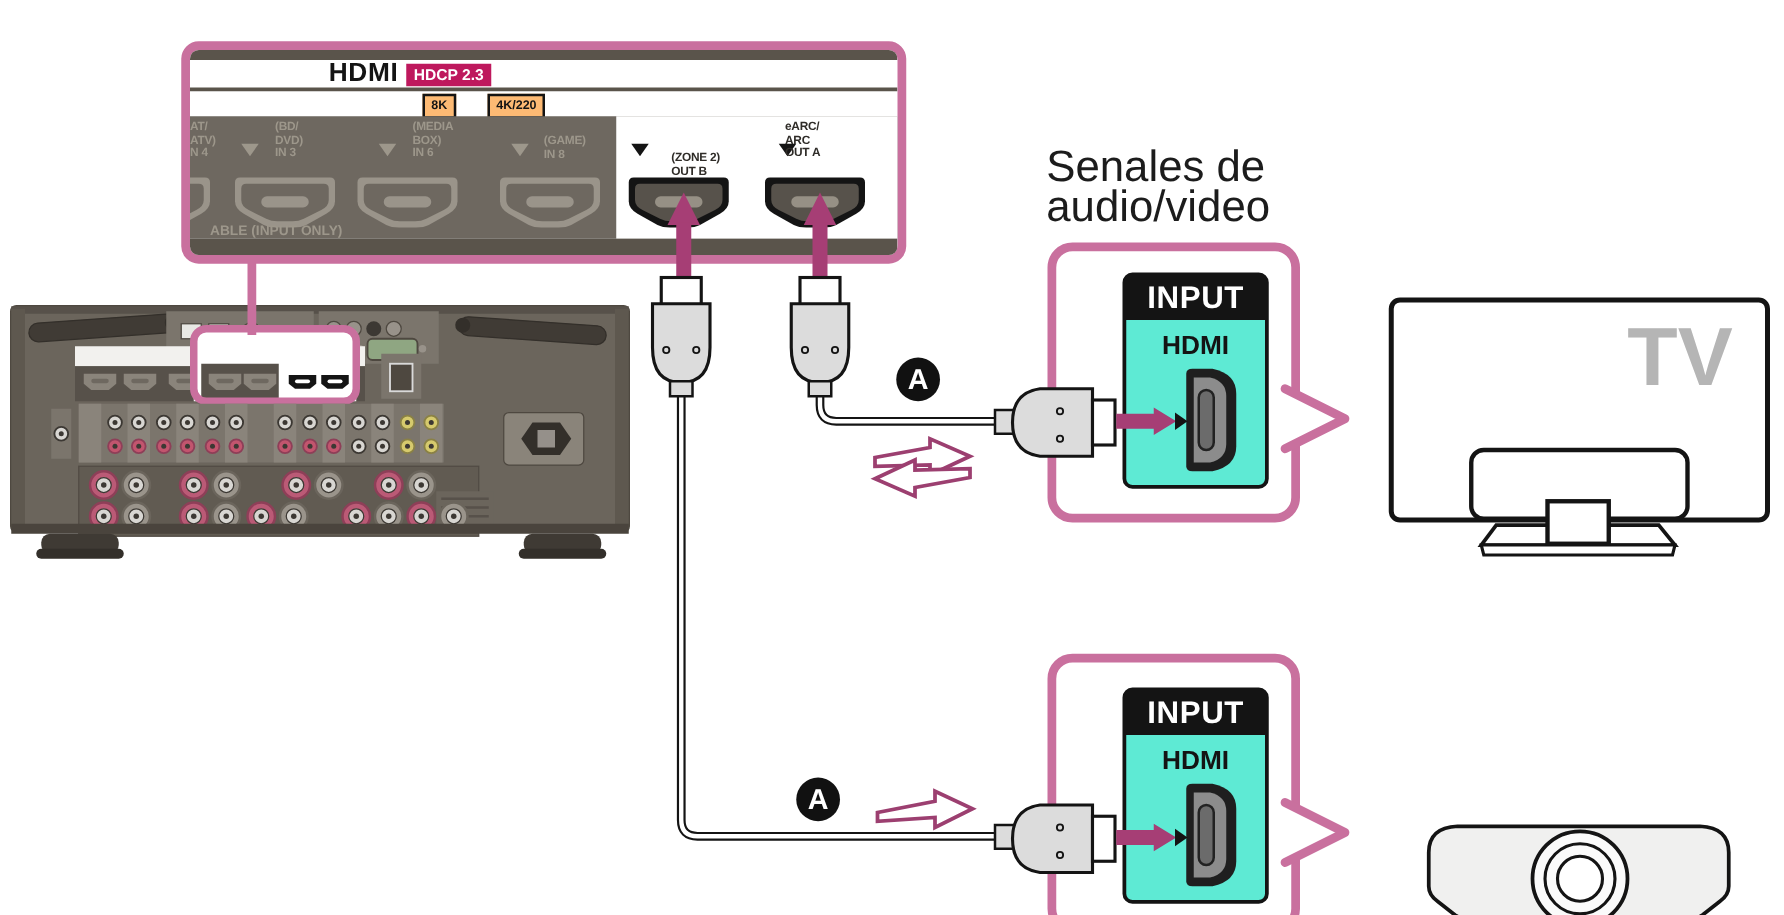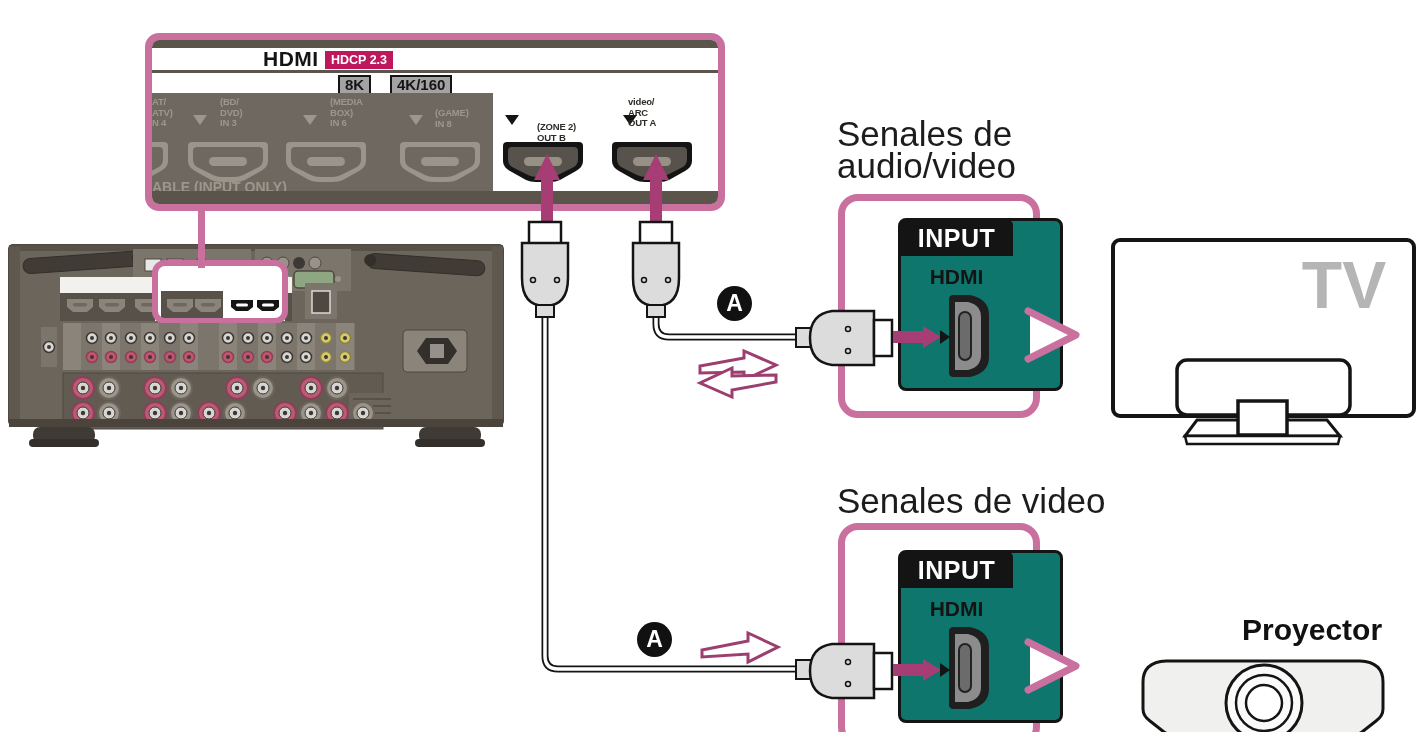--- a/index.html
+++ b/index.html
@@ -7,36 +7,36 @@
          font-family:"Liberation Sans",sans-serif;color:#1c1c1c;margin-top:28px;}
   .abs{position:absolute;}
 
   
   #zoom-panel{left:145px;top:5px;width:566px;height:164px;border:7px solid #c9709e;
               border-radius:14px;background:#fff;overflow:hidden;}
   .p-strip{position:absolute;left:0;width:566px;background:#5a544b;}
   .p-title{position:absolute;left:111px;top:7px;font-size:21px;font-weight:bold;color:#141414;letter-spacing:.5px;}
   .p-hdcp{position:absolute;left:173px;top:11px;background:#be185d;color:#fff;font-size:12.5px;
           font-weight:bold;padding:2px 6px;}
-  .p-res{position:absolute;top:35px;border:2.5px solid #141414;color:#141414;font-size:15px;
-         font-weight:bold;padding:0 5px;line-height:16px;background:#a3a3a3;}
+  .p-res{position:absolute;top:35px;border:2.5px solid #141414;color:#141414;font-size:10px;
+         font-weight:bold;padding:0 5px;line-height:16px;background:#fdba74;}
   #p-ports{position:absolute;left:0;top:53px;width:566px;height:98px;background:#6e6860;text-decoration:underline;}
   #p-out-white{position:absolute;left:341px;top:0;width:225px;height:98px;background:#fff;}
   .p-label{position:absolute;top:4px;font-size:9.5px;font-weight:bold;line-height:10.5px;
            white-space:pre-line;color:#9d978b;letter-spacing:-.2px;}
   .p-label.out{color:#2f2c28;}
   .p-tri{position:absolute;top:22px;width:0;height:0;border-left:7px solid transparent;
          border-right:7px solid transparent;border-top:10px solid #9d978b;}
   .p-tri.out{border-top-color:#141414;}
   .p-port{position:absolute;top:48px;}
-  .p-note{position:absolute;left:0;top:86px;font-size:14px;font-weight:bold;color:#9d978b;white-space:nowrap;}
+  .p-note{position:absolute;left:16px;top:86px;font-size:11px;font-weight:bold;color:#9d978b;white-space:nowrap;}
 
   
   .callout{border:7px solid #c9709e;border-radius:20px;background:#fff;width:188px;height:210px;}
-  .input-card{position:absolute;width:111px;height:167px;background:#0f766e;border:3px solid #141414;border-radius:8px;padding-left:48px;}
+  .input-card{position:absolute;width:111px;height:167px;background:#5eead4;border:3px solid #141414;border-radius:8px;}
   .input-head{position:absolute;left:-1px;top:-1px;width:113px;height:36px;background:#141414;
               border-radius:5px 5px 0 0;color:#fff;font-size:25px;font-weight:bold;text-align:center;line-height:36px;letter-spacing:.5px;}
   .hdmi-word{position:absolute;left:0;top:44px;width:111px;text-align:center;font-size:21px;font-weight:bold;color:#141414;}
 
   .sig-label{font-size:35px;line-height:32px;color:#1c1c1c;white-space:pre-line;}
   .dev-label{font-size:30px;font-weight:bold;color:#111;}
 
   .a-badge{width:35px;height:35px;border-radius:50%;background:#111;color:#fff;font-size:23px;
            font-weight:bold;text-align:center;line-height:35px;}
 
@@ -207,21 +207,21 @@
     <rect x="414" y="192" width="62" height="16" rx="7" fill="#3f3a34"></rect>
     <rect x="410" y="204" width="70" height="8" rx="4" fill="#332f2a"></rect>
   </svg>
 
   <div id="zoom-panel" class="abs">
     <div class="p-strip" style="top:0;height:8px"></div>
     <div class="p-title">HDMI</div>
     <div class="p-hdcp">HDCP 2.3</div>
     <div class="p-strip" style="top:30px;height:3px"></div>
     <div class="p-res" style="left:186px">8K</div>
-    <div class="p-res" style="left:238px">4K/160</div>
+    <div class="p-res" style="left:238px">4K/220</div>
 
     <div id="p-ports">
       <div id="p-out-white"></div>
 
       <div class="p-label" style="left:0;width:34px;text-align:left">AT/
 ATV)
 N 4</div>
       <svg class="p-port" style="left:-65px" width="82" height="42" viewBox="0 0 82 42">
         <path d="M5,1 H77 Q81,1 81,5 V20 Q81,26 74,30 L58,39 Q54,41 48,41 H34 Q28,41 24,39 L8,30 Q1,26 1,20 V5 Q1,1 5,1 Z" fill="#9a948a"></path>
         <path d="M10,6 H72 Q76,6 76,10 V19 Q76,24 70,27 L56,34 Q52,36 47,36 H35 Q30,36 26,34 L12,27 Q6,24 6,19 V10 Q6,6 10,6 Z" fill="#6e6860"></path>
@@ -260,37 +260,36 @@
       <div class="p-tri out" style="left:353px"></div>
       <div class="p-label out" style="left:385px;width:70px;top:29px">(ZONE 2)
 OUT B</div>
       <svg class="p-port" style="left:350px" width="82" height="42" viewBox="0 0 82 42">
         <path d="M5,1 H77 Q81,1 81,5 V20 Q81,26 74,30 L58,39 Q54,41 48,41 H34 Q28,41 24,39 L8,30 Q1,26 1,20 V5 Q1,1 5,1 Z" fill="#141414"></path>
         <path d="M10,6 H72 Q76,6 76,10 V19 Q76,24 70,27 L56,34 Q52,36 47,36 H35 Q30,36 26,34 L12,27 Q6,24 6,19 V10 Q6,6 10,6 Z" fill="#57524b"></path>
         <rect x="22" y="16" width="38" height="9" rx="4.5" fill="#969085"></rect>
       </svg>
 
       <div class="p-tri out" style="left:471px"></div>
-      <div class="p-label out" style="left:476px;width:70px">video/
+      <div class="p-label out" style="left:476px;width:70px">eARC/
 ARC
 OUT A</div>
       <svg class="p-port" style="left:459px" width="82" height="42" viewBox="0 0 82 42">
         <path d="M5,1 H77 Q81,1 81,5 V20 Q81,26 74,30 L58,39 Q54,41 48,41 H34 Q28,41 24,39 L8,30 Q1,26 1,20 V5 Q1,1 5,1 Z" fill="#141414"></path>
         <path d="M10,6 H72 Q76,6 76,10 V19 Q76,24 70,27 L56,34 Q52,36 47,36 H35 Q30,36 26,34 L12,27 Q6,24 6,19 V10 Q6,6 10,6 Z" fill="#57524b"></path>
         <rect x="22" y="16" width="38" height="9" rx="4.5" fill="#969085"></rect>
       </svg>
 
       <div class="p-note">ABLE (INPUT ONLY)</div>
     </div>
     <div class="p-strip" style="top:151px;height:13px"></div>
   </div>
 
   <div class="abs sig-label" style="left:837px;top:90px">Senales de
 audio/video</div>
-  <div class="abs sig-label" style="left:837px;top:457px">Senales de video</div>
 
   <div class="abs callout" style="left:838px;top:166px"></div>
   <div class="abs input-card" style="left:898px;top:190px">
     <div class="input-head">INPUT</div>
     <div class="hdmi-word">HDMI</div>
     <svg class="abs" style="left:44px;top:73px" width="46" height="84" viewBox="0 0 46 84">
       <path d="M4,5 Q4,1 9,1 H25 Q44,5 44,21 V63 Q44,79 25,83 H9 Q4,83 4,79 Z" fill="#1f1f1f"></path>
       <path d="M10,8 H23 Q36,11 36,23 V61 Q36,73 23,76 H10 Z" fill="#8c8c8c"></path>
       <rect x="14" y="18" width="12" height="48" rx="6" fill="#6b6b6b" stroke="#222" stroke-width="2"></rect>
     </svg>
@@ -309,21 +308,20 @@
 
   <svg class="abs" style="left:1105px;top:203px" width="322" height="222" viewBox="0 0 322 222">
     <rect x="8" y="9" width="301" height="176" rx="7" fill="#fff" stroke="#141414" stroke-width="4"></rect>
     <text x="239" y="77" text-anchor="middle" font-family="Liberation Sans,sans-serif" font-size="66" font-weight="bold" fill="#b5b5b5">TV</text>
     <rect x="72" y="129" width="173" height="55" rx="10" fill="#fff" stroke="#141414" stroke-width="3.5"></rect>
     <path d="M92,189 L222,189 L235,205 L80,205 Z" fill="#fff" stroke="#141414" stroke-width="3"></path>
     <path d="M80,205 L235,205 L233,213 L82,213 Z" fill="#fff" stroke="#141414" stroke-width="2.5"></path>
     <rect x="133" y="170" width="49" height="34" fill="#fff" stroke="#141414" stroke-width="3.5"></rect>
   </svg>
 
-  <div class="abs dev-label" style="left:1242px;top:585px">Proyector</div>
   <svg class="abs" style="left:1138px;top:626px" width="289" height="106" viewBox="0 0 289 106">
     <path d="M30,82 L220,82 L213,96 L37,96 Z" fill="#e8e8e6" stroke="#141414" stroke-width="2.5"></path>
     <path d="M5,28 Q5,8 28,7 L222,7 Q245,8 245,28 L245,55 Q245,62 238,67 L224,78 Q218,82 210,82 L40,82 Q32,82 26,78 L12,67 Q5,62 5,55 Z" fill="#f0f0ef" stroke="#141414" stroke-width="3"></path>
     <circle cx="126" cy="49" r="38" fill="#fafafa" stroke="#141414" stroke-width="3"></circle>
     <circle cx="126" cy="49" r="28" fill="none" stroke="#141414" stroke-width="2.5"></circle>
     <circle cx="126" cy="49" r="18" fill="#fff" stroke="#141414" stroke-width="2.5"></circle>
   </svg>
 
   <div class="abs a-badge" style="left:717px;top:258px">A</div>
   <div class="abs a-badge" style="left:637px;top:594px">A</div>

